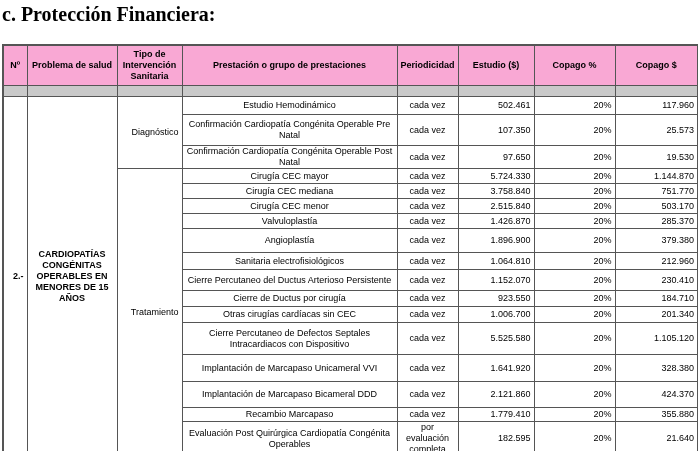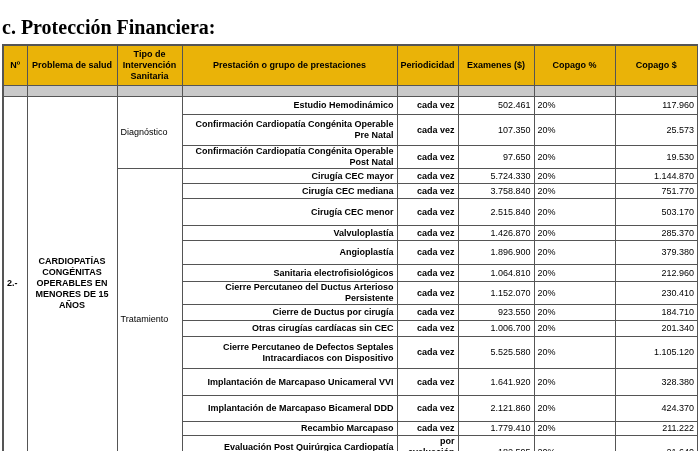--- a/index.html
+++ b/index.html
@@ -1,24 +1,24 @@
 <!DOCTYPE html>
 <html><head>
 <meta charset="utf-8">
 <style>
   html, body { margin:0; padding:0; background:#ffffff; }
   body { width:698px; height:451px; position:relative; overflow:hidden; font-family:"Liberation Sans", sans-serif; color:#000; }
-  .title { position:absolute; left:2px; top:2px; font-family:"Liberation Serif", serif; font-weight:bold; font-size:20px; line-height:24px;margin-top:13px; }
+  .title { position:absolute; left:2px; top:2px; font-family:"Liberation Serif", serif; font-weight:bold; font-size:20px; line-height:24px; }
   table.fin { position:absolute; left:2px; top:44px; border-collapse:collapse; table-layout:fixed; width:695px; border:2px solid #555; }
   table.fin td, table.fin th { border:1px solid #555; font-size:9px; line-height:11px; padding:0 3px; vertical-align:middle; overflow:hidden; }
-  table.fin th { background:#eab308; font-weight:bold; text-align:center; height:39px; }
+  table.fin th { background:#f9a8d4; font-weight:bold; text-align:center; height:39px; }
   tr.gray td { background:#c9c9c9; height:10px; padding:0; }
-  .c { text-align:left;margin-top:27px; }
+  .c { text-align:right;margin-top:27px; }
   .r { text-align:right; }
-  .l { text-align:right;font-weight:bold; }
+  .l { text-align:center; }
   .bold { font-weight:bold; }
   .prob { font-weight:bold; text-align:center; font-size:9.5px; line-height:12px;margin-top:20px; }
 </style>
 </head>
 <body>
 
 <div class="title">c. Protección Financiera:</div>
 
 <table class="fin">
   <colgroup>
@@ -31,21 +31,21 @@
     <col style="width:81px">
     <col style="width:83px">
   </colgroup>
   <thead>
     <tr>
       <th>Nº</th>
       <th>Problema de salud</th>
       <th>Tipo de Intervención Sanitaria</th>
       <th>Prestación o grupo de prestaciones</th>
       <th>Periodicidad</th>
-      <th>Examenes ($)</th>
+      <th>Estudio ($)</th>
       <th>Copago %</th>
       <th>Copago $</th>
     </tr>
   </thead>
   <tbody>
     <tr class="gray">
       <td></td>
         <td></td>
         <td></td>
         <td></td>
@@ -88,21 +88,21 @@
       <td class="c">20%</td>
       <td class="r">1.144.870</td>
     </tr>
     <tr style="height:15px">
       <td class="l">Cirugía  CEC mediana</td>
       <td class="l">cada vez</td>
       <td class="r">3.758.840</td>
       <td class="c">20%</td>
       <td class="r">751.770</td>
     </tr>
-    <tr style="height:27px">
+    <tr style="height:15px">
       <td class="l">Cirugía  CEC menor</td>
       <td class="l">cada vez</td>
       <td class="r">2.515.840</td>
       <td class="c">20%</td>
       <td class="r">503.170</td>
     </tr>
     <tr style="height:15px">
       <td class="l">Valvuloplastía</td>
       <td class="l">cada vez</td>
       <td class="r">1.426.870</td>
@@ -163,21 +163,21 @@
       <td class="l">cada vez</td>
       <td class="r">2.121.860</td>
       <td class="c">20%</td>
       <td class="r">424.370</td>
     </tr>
     <tr style="height:14px">
       <td class="l">Recambio Marcapaso</td>
       <td class="l">cada vez</td>
       <td class="r">1.779.410</td>
       <td class="c">20%</td>
-      <td class="r">211.222</td>
+      <td class="r">355.880</td>
     </tr>
     <tr style="height:30px">
       <td class="l">Evaluación Post Quirúrgica Cardiopatía Congénita Operables</td>
       <td class="l">por evaluación completa</td>
       <td class="r">182.595</td>
       <td class="c">20%</td>
       <td class="r">21.640</td>
     </tr>
 
     <tr class="gray">

